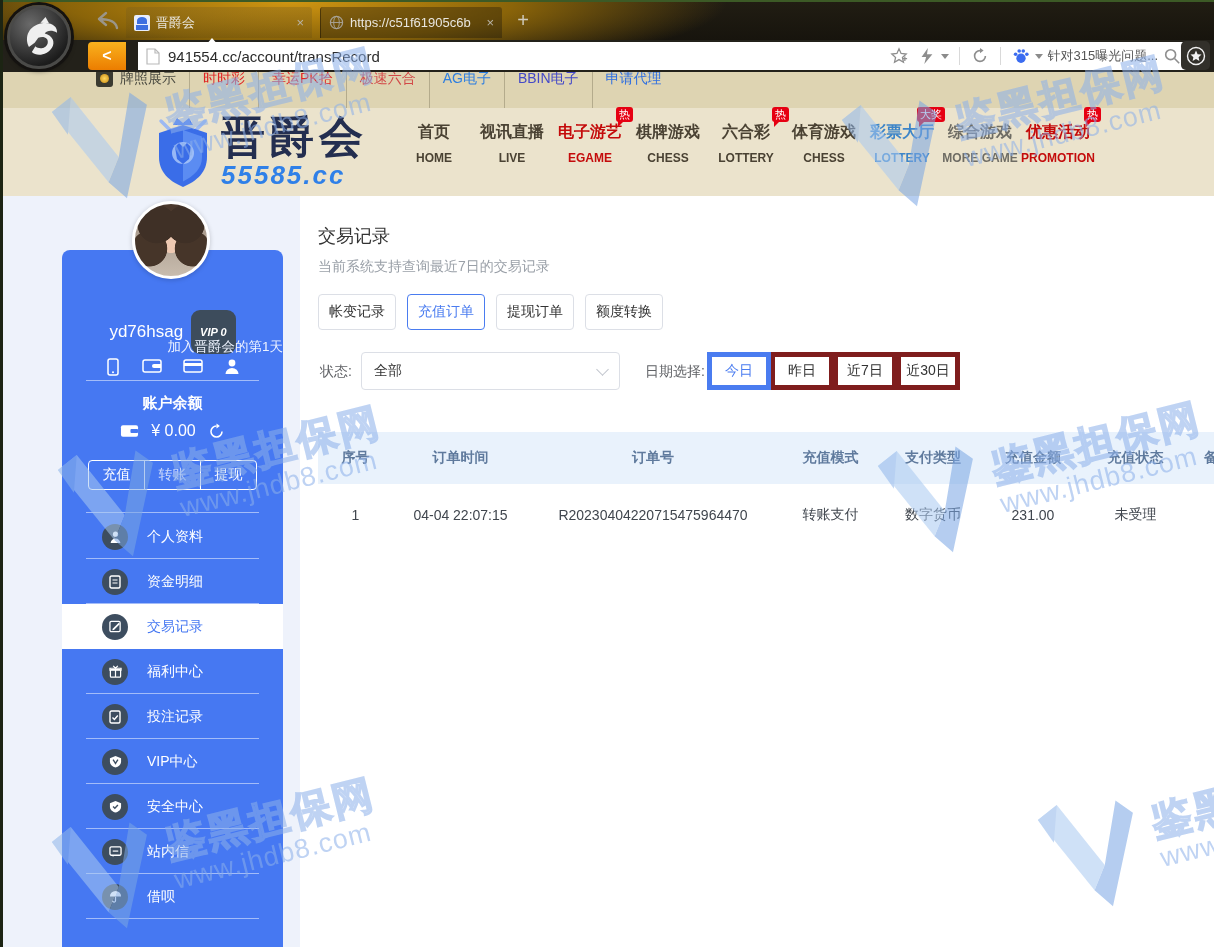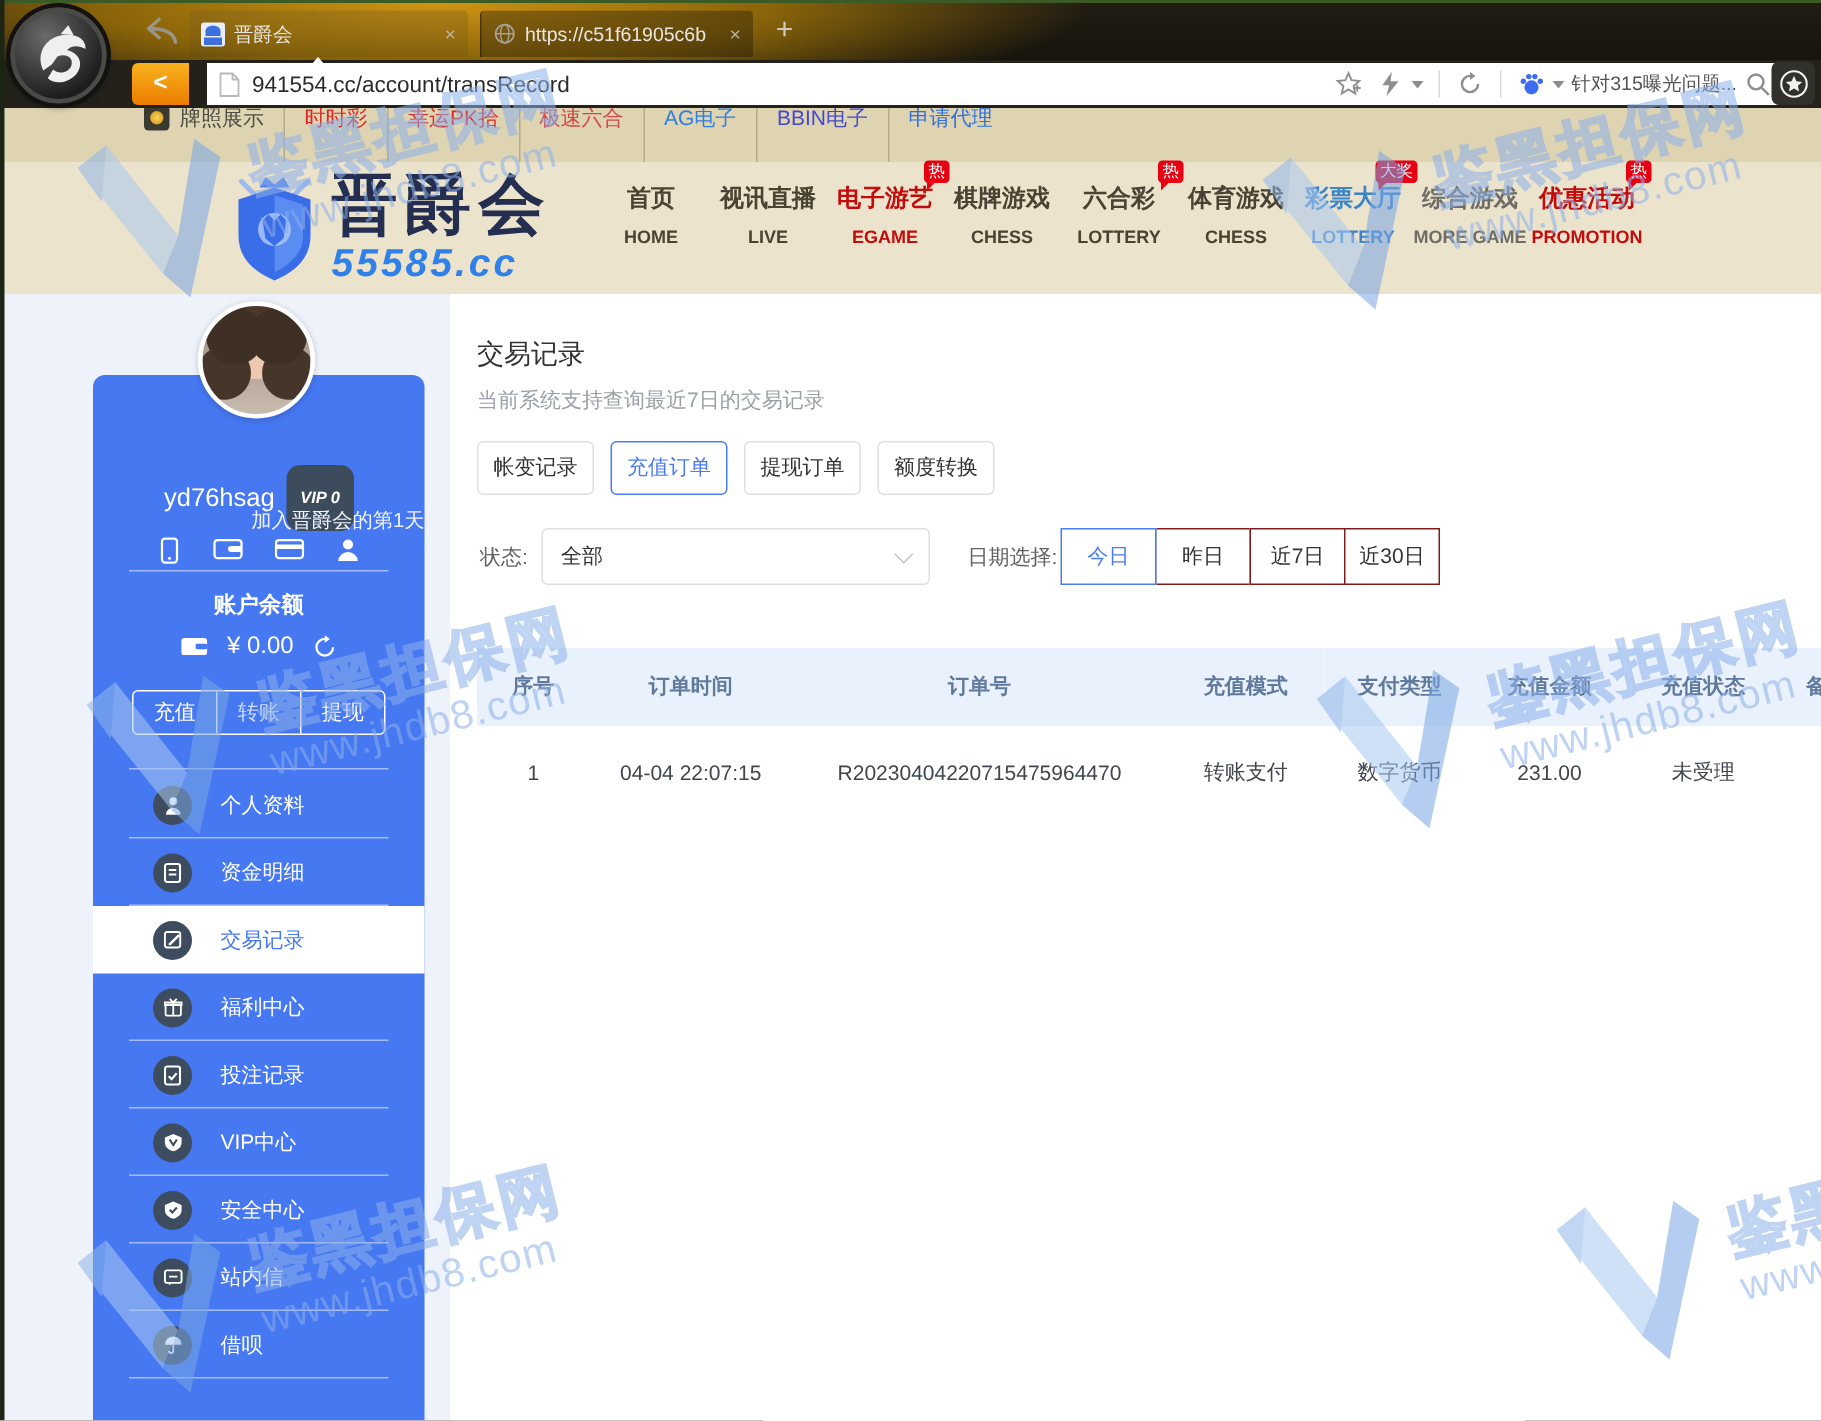--- a/index.html
+++ b/index.html
@@ -130,21 +130,21 @@
              color:#333; font-size:14px; display:flex; align-items:center; justify-content:center; }
   .rec-tab.active { border-color:#4a7cf0; color:#4a7cf0; }
   .filter-row { position:absolute; left:0; top:156px; width:100%; height:38px; }
   .f-label { position:absolute; font-size:14px; color:#606266; line-height:38px; }
   .sel { position:absolute; left:61px; top:0; width:259px; height:38px; border:1px solid #dcdfe6;
          border-radius:4px; background:#fff; display:flex; align-items:center; padding:0 12px; }
   .sel-val { flex:1; font-size:14px; color:#333; }
   .chev { width:9px; height:9px; border-right:1.6px solid #c0c4cc; border-bottom:1.6px solid #c0c4cc;
           transform:rotate(45deg); margin-top:-4px; }
   .date-group { position:absolute; left:408px; top:0; display:flex; }
-  .date-btn { width:64px; height:38px; border:1px solid #7f1d1d; margin-left:-1px; background:#fff;
+  .date-btn { width:64px; height:38px; border:5px solid #7f1d1d; margin-left:-1px; background:#fff;
               color:#333; font-size:14px; display:flex; align-items:center; justify-content:center; }
   .date-btn.active { border-color:#4a7cf0; color:#4a7cf0; z-index:2; }
   .rec-table { position:absolute; left:18px; top:236px; width:930px; border-collapse:collapse;
                table-layout:fixed; }
   .rec-table th { height:52px; background:#e9f2fc; color:#5f7a9d; font-size:14px; font-weight:bold;
                   text-align:center; }
   .rec-table td { height:62px; color:#40464e; font-size:14px; text-align:center; background:#fff; }
 
   
   .wm { position:absolute; display:flex; align-items:center; gap:12px; transform:rotate(-14deg);

